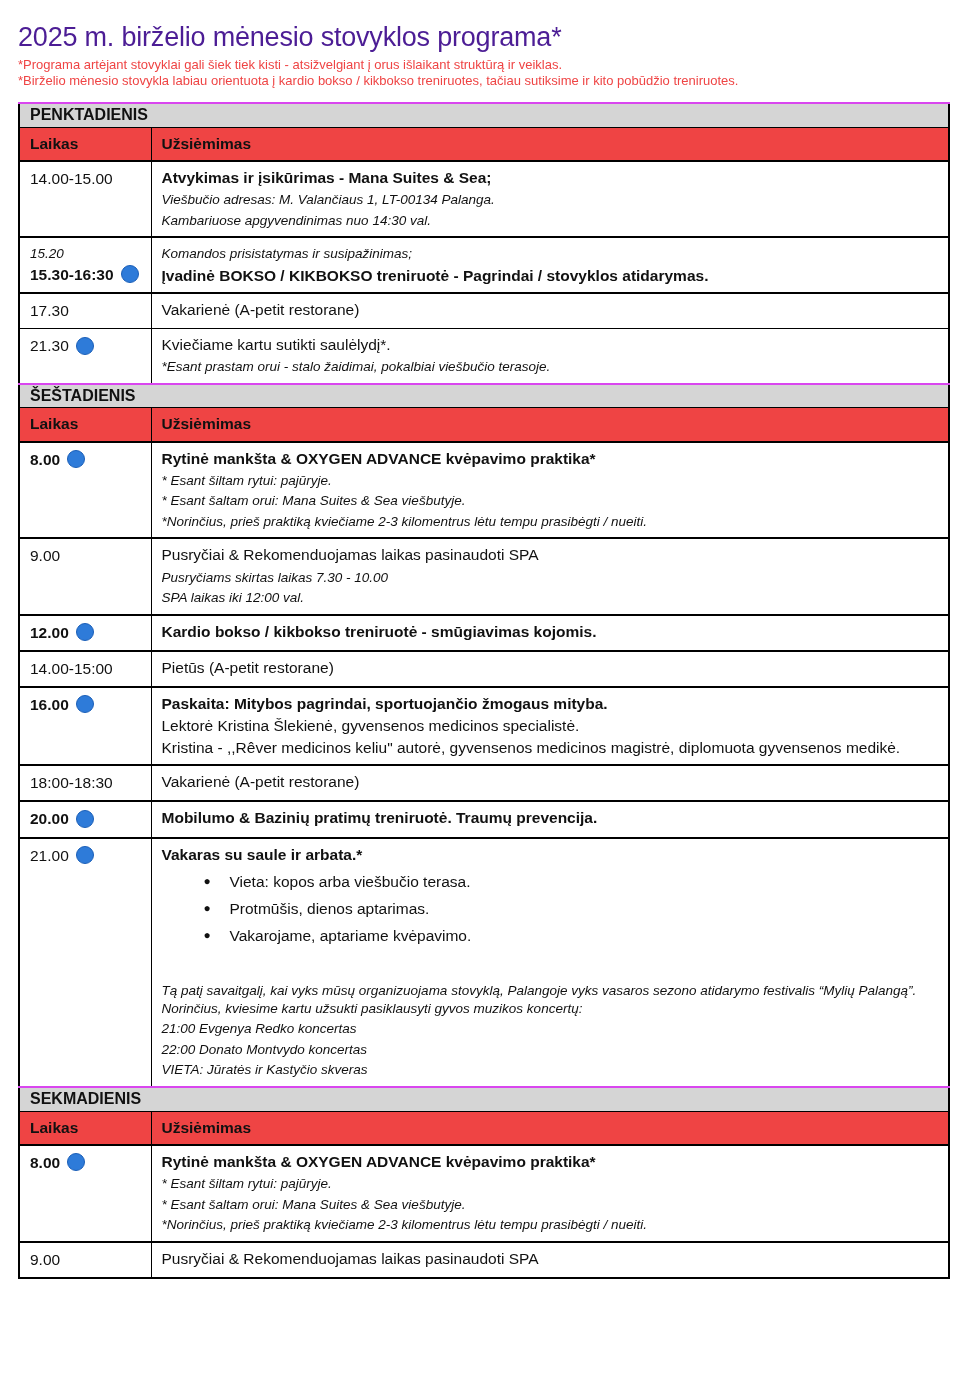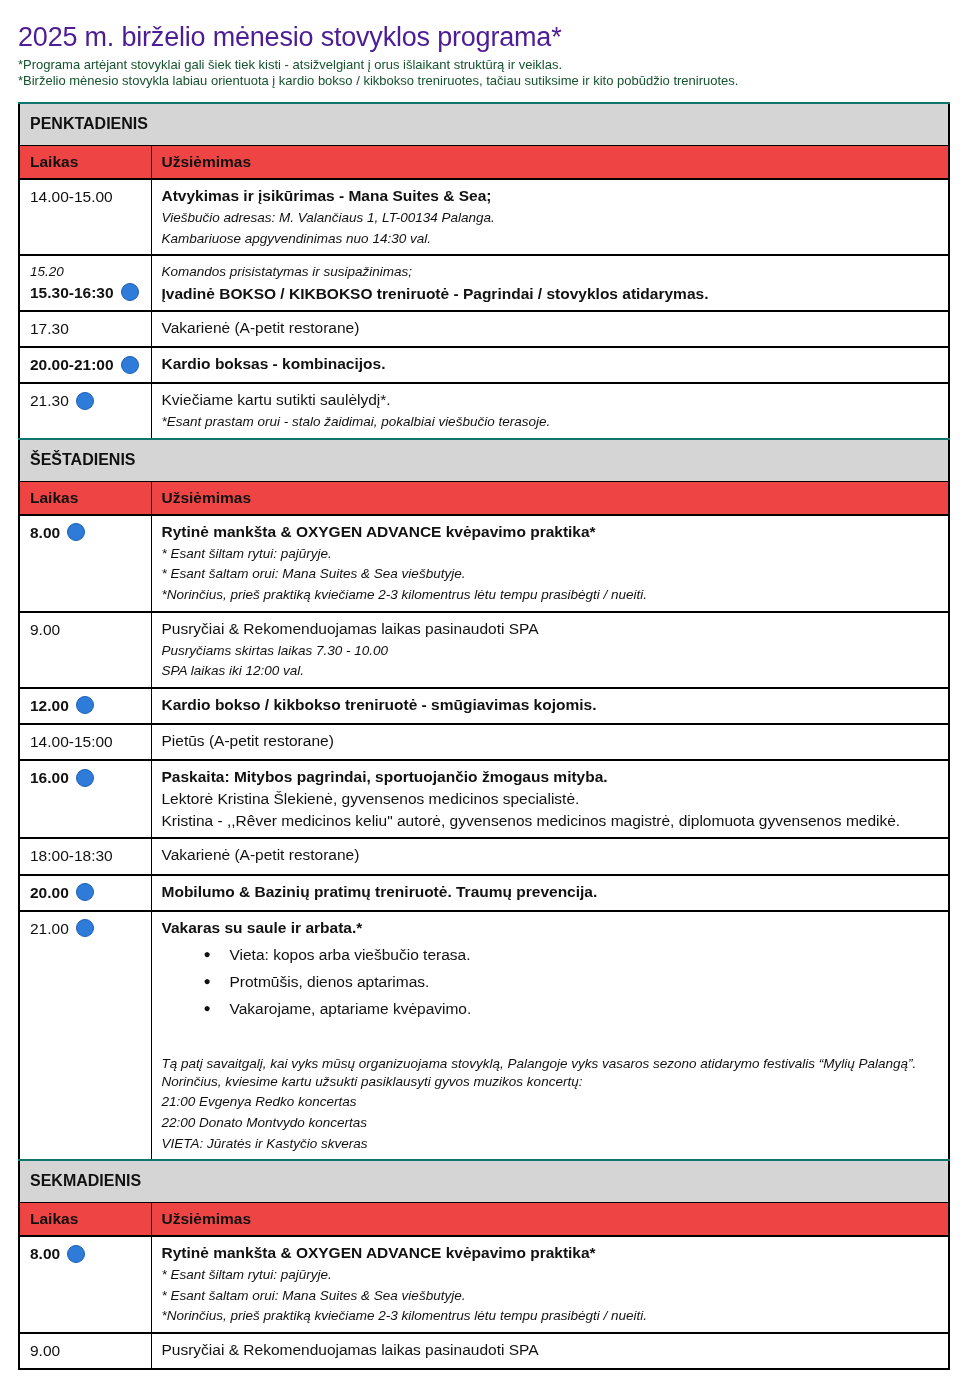--- a/index.html
+++ b/index.html
@@ -6,32 +6,32 @@
   body{
     width:968px;min-height:1394px;
     font-family:"Liberation Sans","DejaVu Sans",sans-serif;
     color:#111;
   }
   .page{padding:10px 18px 30px 18px;}
   h1{
     font-size:27px;font-weight:400;letter-spacing:-0.2px;
     margin:12px 0 4px 0;color:#4c1d95;
   }
-  .note{font-size:13px;margin:1px 0;color:#14532d;}
+  .note{font-size:13px;margin:1px 0;color:#ef4444;}
   table{
     border-collapse:collapse;width:100%;margin-top:14px;
     table-layout:fixed;border:2px solid #000;
   }
   td{
     border:1px solid #000;vertical-align:top;
     padding:4px 10px;font-size:15.5px;line-height:1.3;
   }
   tr.day-row td{
     background:#d5d5d5;font-weight:bold;font-size:16px;
-    padding:10px 10px;border-top:2px solid #0f766e;border-bottom:1px solid #000;
+    padding:1px 10px;border-top:2px solid #d946ef;border-bottom:1px solid #000;
   }
   tr.col-head td{
     background:#ef4444;font-weight:bold;
     border-bottom:2px solid #000;padding:6px 10px;
   }
   tr.hl td{border-top:2px solid #000;border-bottom:2px solid #000;margin-top:48px;}
   td.time{padding:7px 4px 7px 10px;white-space:nowrap;}
   .time-pre{font-style:italic;font-size:13.5px;margin-bottom:2px;white-space:nowrap;}
   .time-main{font-size:15.5px;}
   .time-main.bold{font-weight:bold;}
@@ -83,26 +83,20 @@
             <div class="ln italic">Komandos prisistatymas ir susipažinimas;</div>
             <div class="ln bold">Įvadinė BOKSO / KIKBOKSO treniruotė - Pagrindai / stovyklos atidarymas.</div>
           </td>
         </tr>
         <tr class="data">
           <td class="time"><span class="time-main">17.30</span></td>
           <td class="act">
             <div class="ln normal">Vakarienė (A-petit restorane)</div>
           </td>
         </tr>
-        <tr class="data hl">
-          <td class="time"><span class="time-main bold">20.00-21:00</span><span class="dot"></span></td>
-          <td class="act">
-            <div class="ln bold">Kardio boksas - kombinacijos.</div>
-          </td>
-        </tr>
         <tr class="data">
           <td class="time"><span class="time-main">21.30</span><span class="dot"></span></td>
           <td class="act">
             <div class="ln normal">Kviečiame kartu sutikti saulėlydį*.</div>
             <div class="ln italic">*Esant prastam orui - stalo žaidimai, pokalbiai viešbučio terasoje.</div>
           </td>
         </tr>
         <tr class="day-row">
           <td colspan="2">ŠEŠTADIENIS</td>
         </tr>

